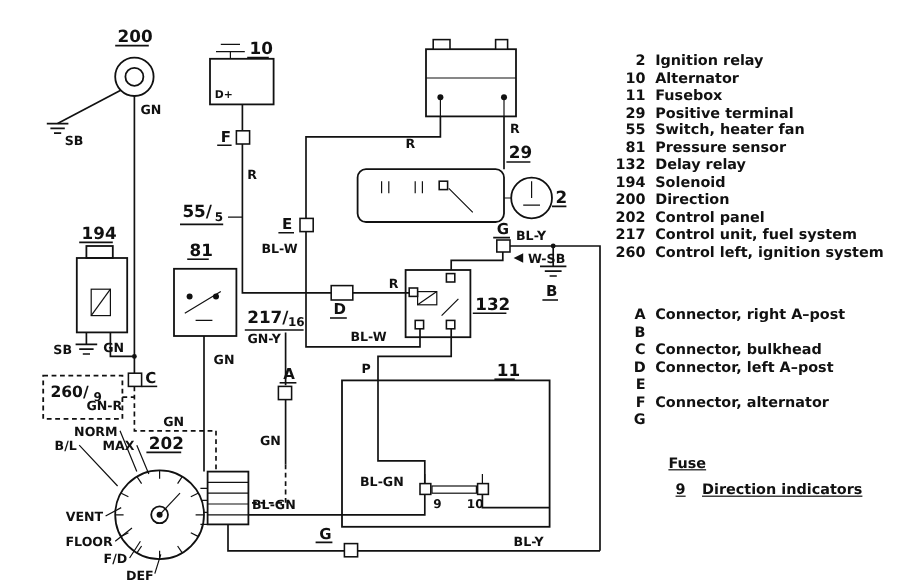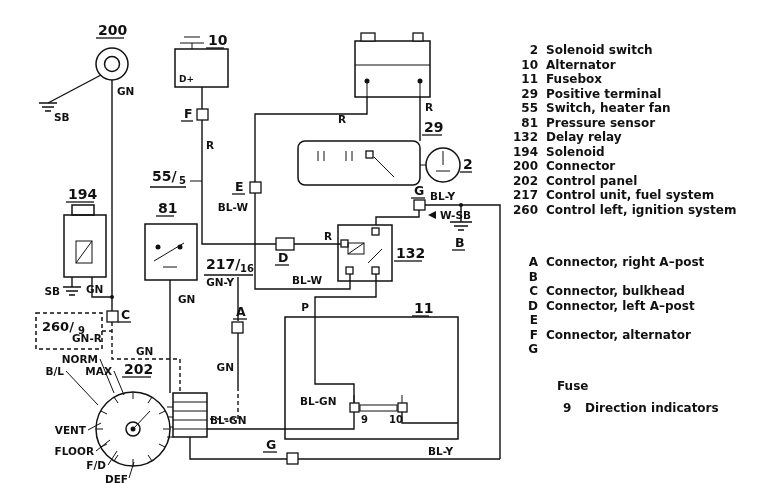--- a/index.html
+++ b/index.html
@@ -16,21 +16,21 @@
   svg text{fill:#111;font-family:"DejaVu Sans",sans-serif;font-weight:bold;}
   .t-comp{font-size:14px;}
   .t-comp-s{font-size:13px;}
   .t-sub{font-size:10px;}
   .t-conn{font-size:12.5px;}
   .t-wire{font-size:10.5px;}
   .t-tiny{font-size:9px;}
   .legend{position:absolute;font-weight:bold;font-size:12px;line-height:14.5px;}
   #legend-components{left:511px;top:24px;width:248px;}
   #legend-connectors{left:511px;top:236px;width:248px;}
-  #legend-fuse{left:557px;top:360px;width:200px;}
+  #legend-fuse{left:557px;top:360px;width:200px;text-decoration:underline;}
   .lrow{display:flex;height:14.5px;}
   .lk{width:27px;text-align:right;margin-right:8px;flex:none;}
   .fuse-item{margin-top:7px;display:flex;}
   .fk{width:22px;padding-left:6px;flex:none;}
 </style>
 </head>
 <body>
 
 <div class="stage">
 
@@ -226,21 +226,21 @@
     <text class="t-wire" x="106" y="450" text-anchor="end">F/D</text>
     <text class="t-wire" x="128" y="464" text-anchor="end">DEF</text>
 
     <text class="t-sub" x="361" y="404">9</text>
     <text class="t-sub" x="389" y="404">10</text>
   </svg>
 
   <div class="legend" id="legend-components">
     <div class="lrow">
         <span class="lk">2</span>
-        <span>Solenoid switch</span>
+        <span>Ignition relay</span>
       </div>
     <div class="lrow">
         <span class="lk">10</span>
         <span>Alternator</span>
       </div>
     <div class="lrow">
         <span class="lk">11</span>
         <span>Fusebox</span>
       </div>
     <div class="lrow">
@@ -258,21 +258,21 @@
     <div class="lrow">
         <span class="lk">132</span>
         <span>Delay relay</span>
       </div>
     <div class="lrow">
         <span class="lk">194</span>
         <span>Solenoid</span>
       </div>
     <div class="lrow">
         <span class="lk">200</span>
-        <span>Connector</span>
+        <span>Direction</span>
       </div>
     <div class="lrow">
         <span class="lk">202</span>
         <span>Control panel</span>
       </div>
     <div class="lrow">
         <span class="lk">217</span>
         <span>Control unit, fuel system</span>
       </div>
     <div class="lrow">

